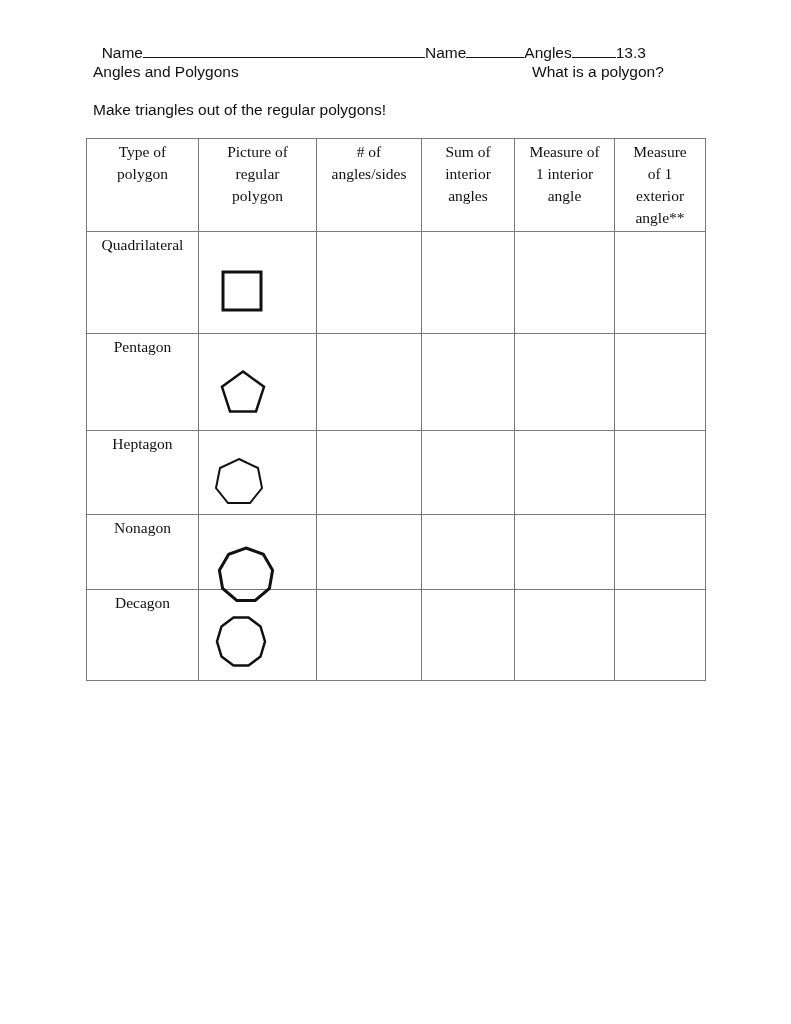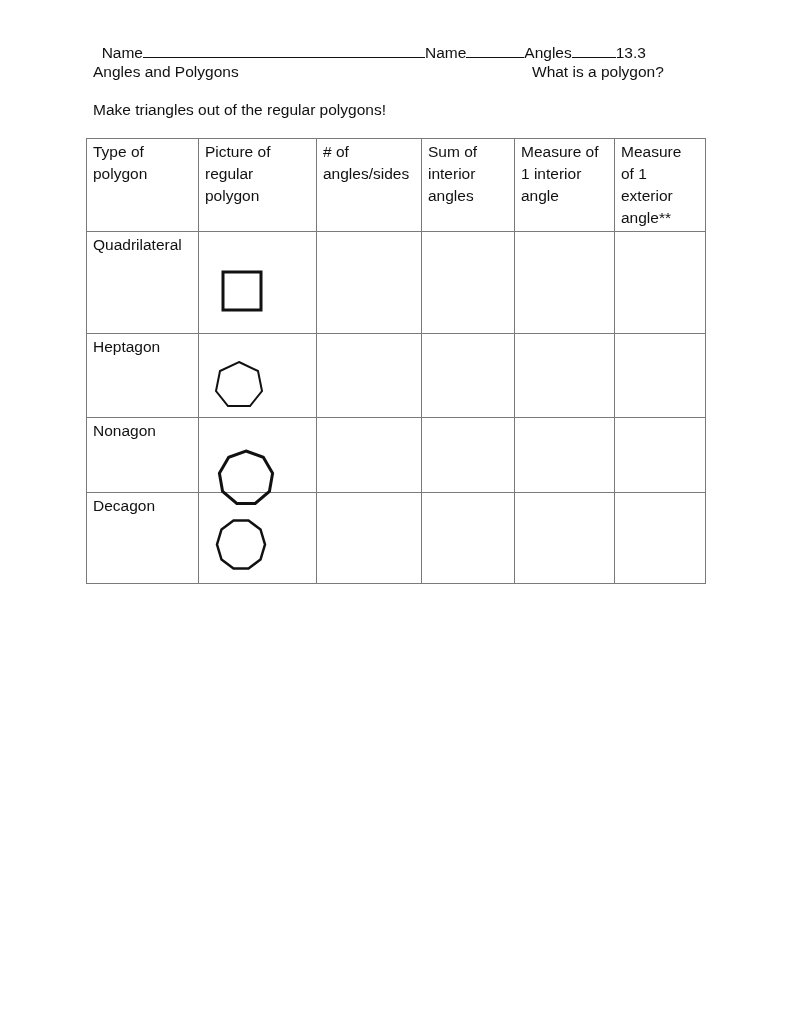--- a/index.html
+++ b/index.html
@@ -1,22 +1,22 @@
 <!DOCTYPE html>
 <html><head>
 <meta charset="utf-8">
 <style>
   html, body { margin:0; padding:0; background:#ffffff; }
   body { width:791px; height:1024px; position:relative; overflow:hidden;
          font-family:"Liberation Sans", sans-serif; color:#111; font-size:15.5px; }
   .line { position:absolute; left:93px; white-space:pre; }
   .blank { display:inline-block; border-bottom:1px solid #111; height:15px; vertical-align:baseline; }
   table { position:absolute; left:86px; top:138px; border-collapse:collapse; table-layout:fixed; }
-  td, th { border:1px solid #7a7a7a; vertical-align:top; text-align:left; font-weight:normal;
-           padding:2px 6px; font-size:15.5px; line-height:22px; }
+  td, th { border:1px solid #7a7a7a; vertical-align:top; text-align:center; font-weight:normal;
+           padding:2px 6px; font-size:15.5px; line-height:22px;font-family:Liberation Serif, serif; }
   th { height:84px; }
   td.pic { position:relative; padding:0; }
   td.pic svg { position:absolute; }
   .hdr-text { white-space:pre-line; }
 </style>
 </head>
 <body>
 
 <div class="line" style="top:24px;">
   <span>Name</span><span class="blank" style="width:282px;"></span><span>Name</span><span class="blank" style="width:58px;"></span><span>Angles</span><span class="blank" style="width:44px;"></span><span>13.3</span>
@@ -62,20 +62,32 @@
       <td class="pic">
         <svg width="50" height="50" style="left:20px;top:36px" viewBox="0 0 50 50">
             <rect x="4" y="4" width="38" height="38" fill="none" stroke="#111" stroke-width="3"></rect>
           </svg>
       </td>
       <td></td>
       <td></td>
       <td></td>
       <td></td>
     </tr>
+    <tr style="height:97px">
+      <td>Pentagon</td>
+      <td class="pic">
+        <svg width="56" height="56" style="left:18px;top:32px" viewBox="0 0 56 56">
+            <polygon points="26.0,5.5 47.0,20.8 39.0,45.4 13.0,45.4 5.0,20.8" fill="none" stroke="#111" stroke-width="2.5"></polygon>
+          </svg>
+      </td>
+      <td></td>
+      <td></td>
+      <td></td>
+      <td></td>
+    </tr>
     <tr style="height:84px">
       <td>Heptagon</td>
       <td class="pic">
         <svg width="56" height="52" style="left:15px;top:24px" viewBox="0 0 56 52">
             <polygon points="25,4 44,13 48,33 36,48 14,48 2,33 6,13" fill="none" stroke="#111" stroke-width="2"></polygon>
           </svg>
       </td>
       <td></td>
       <td></td>
       <td></td>

